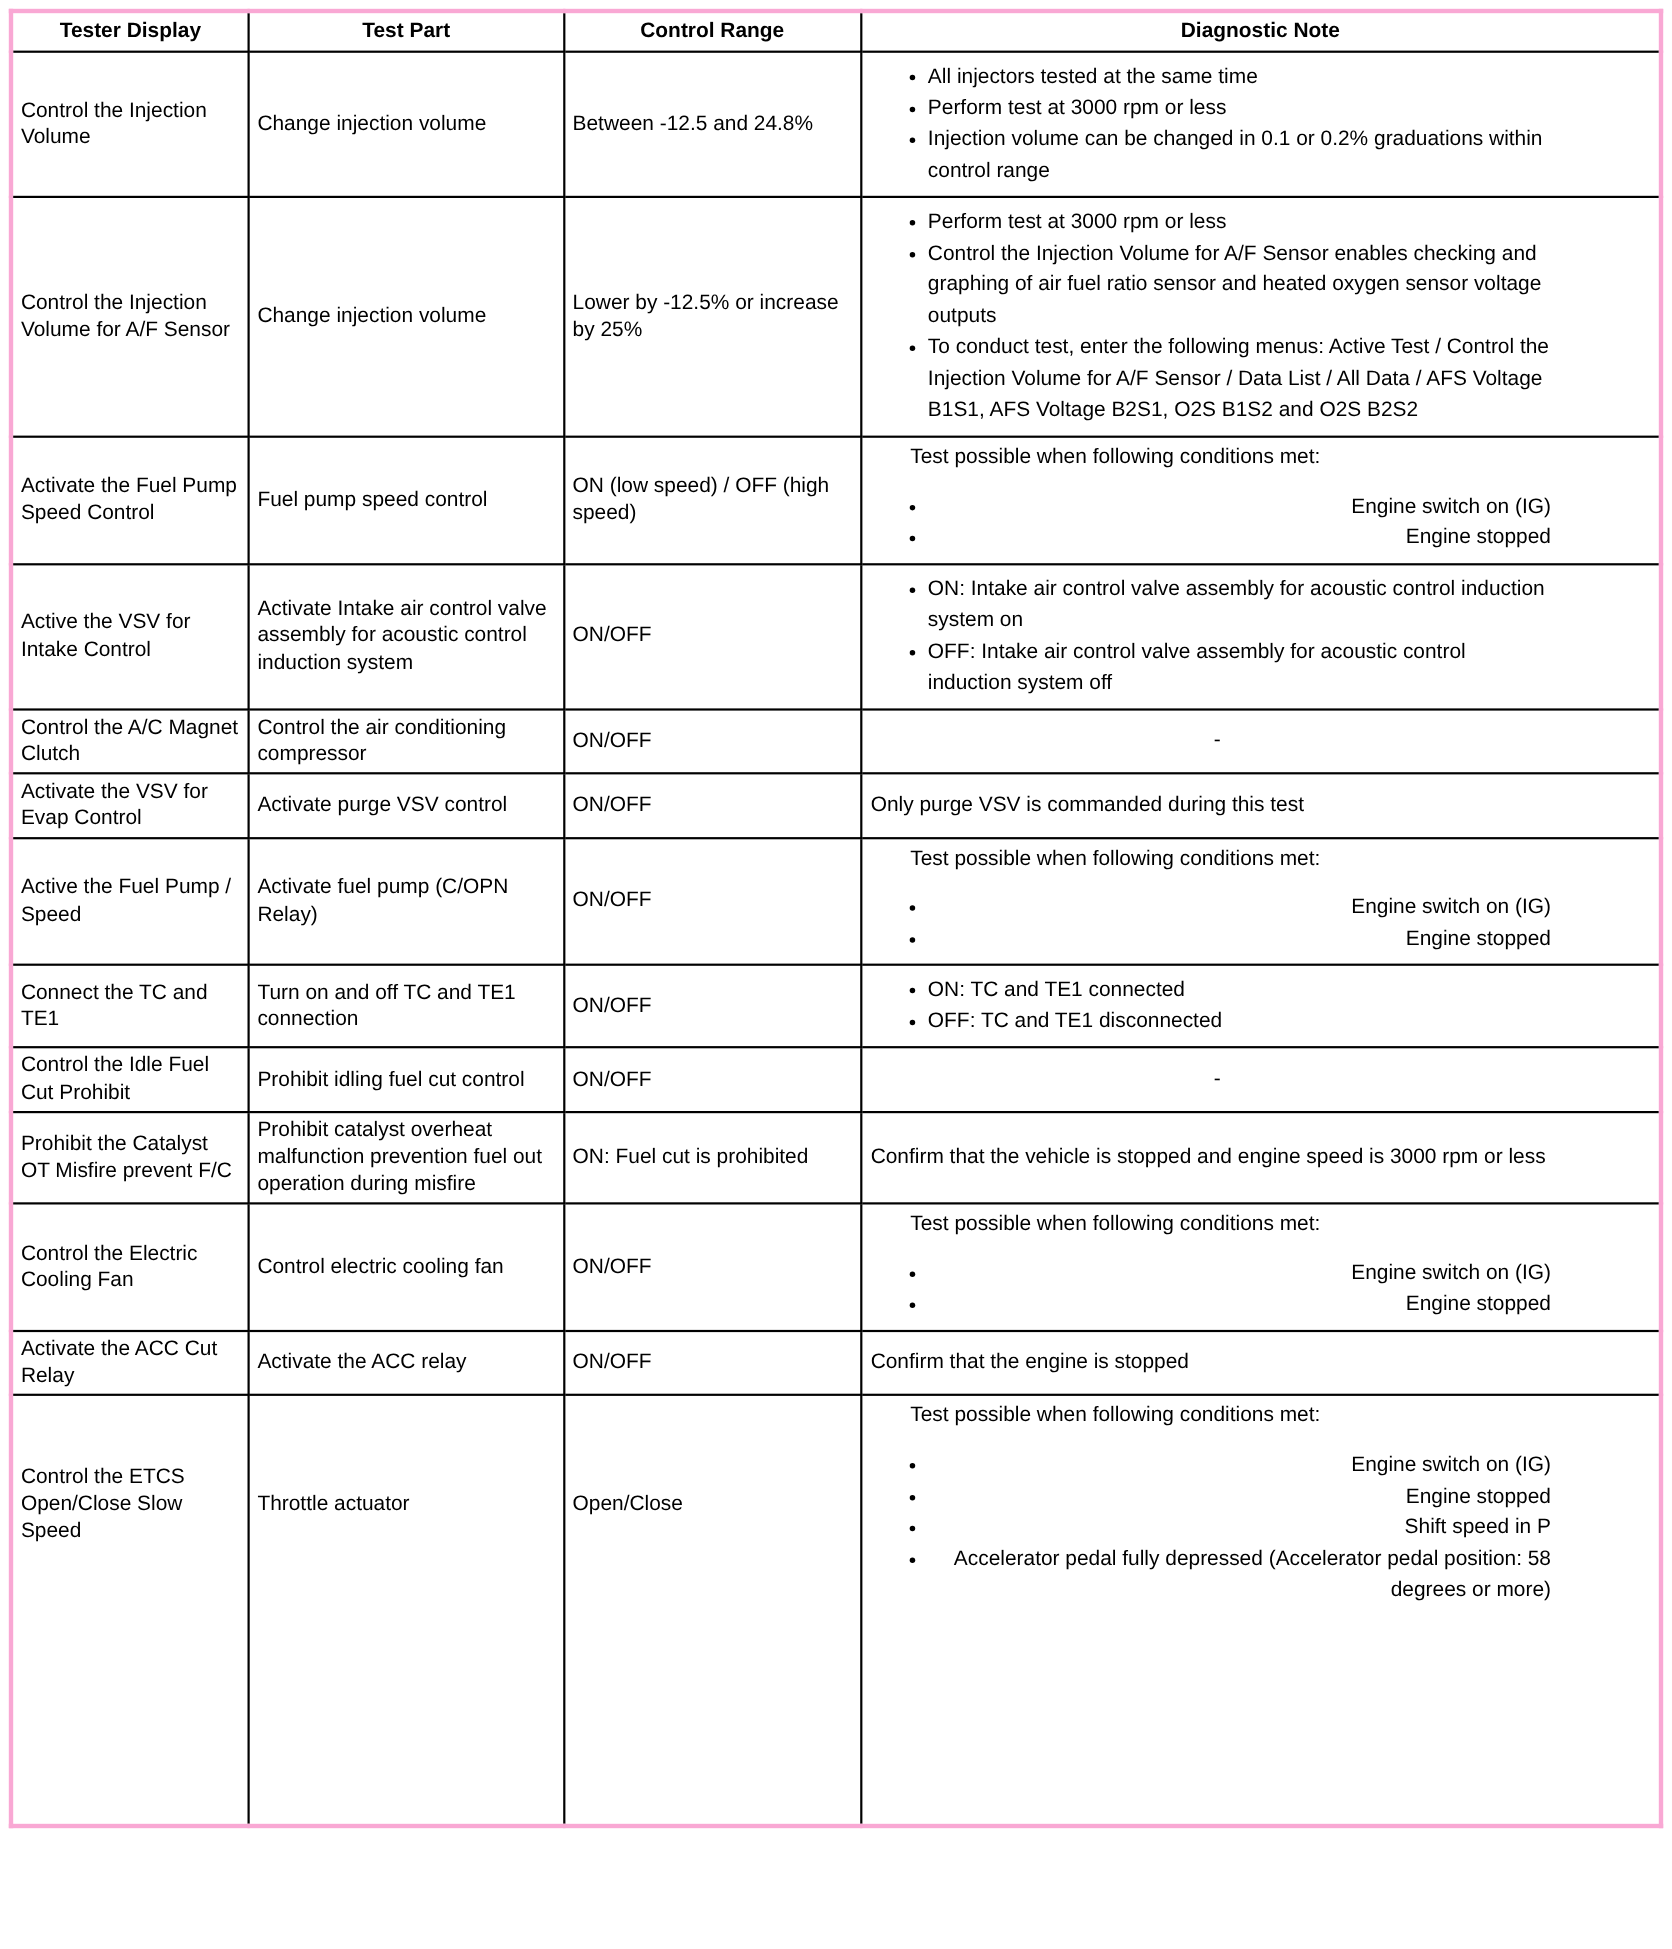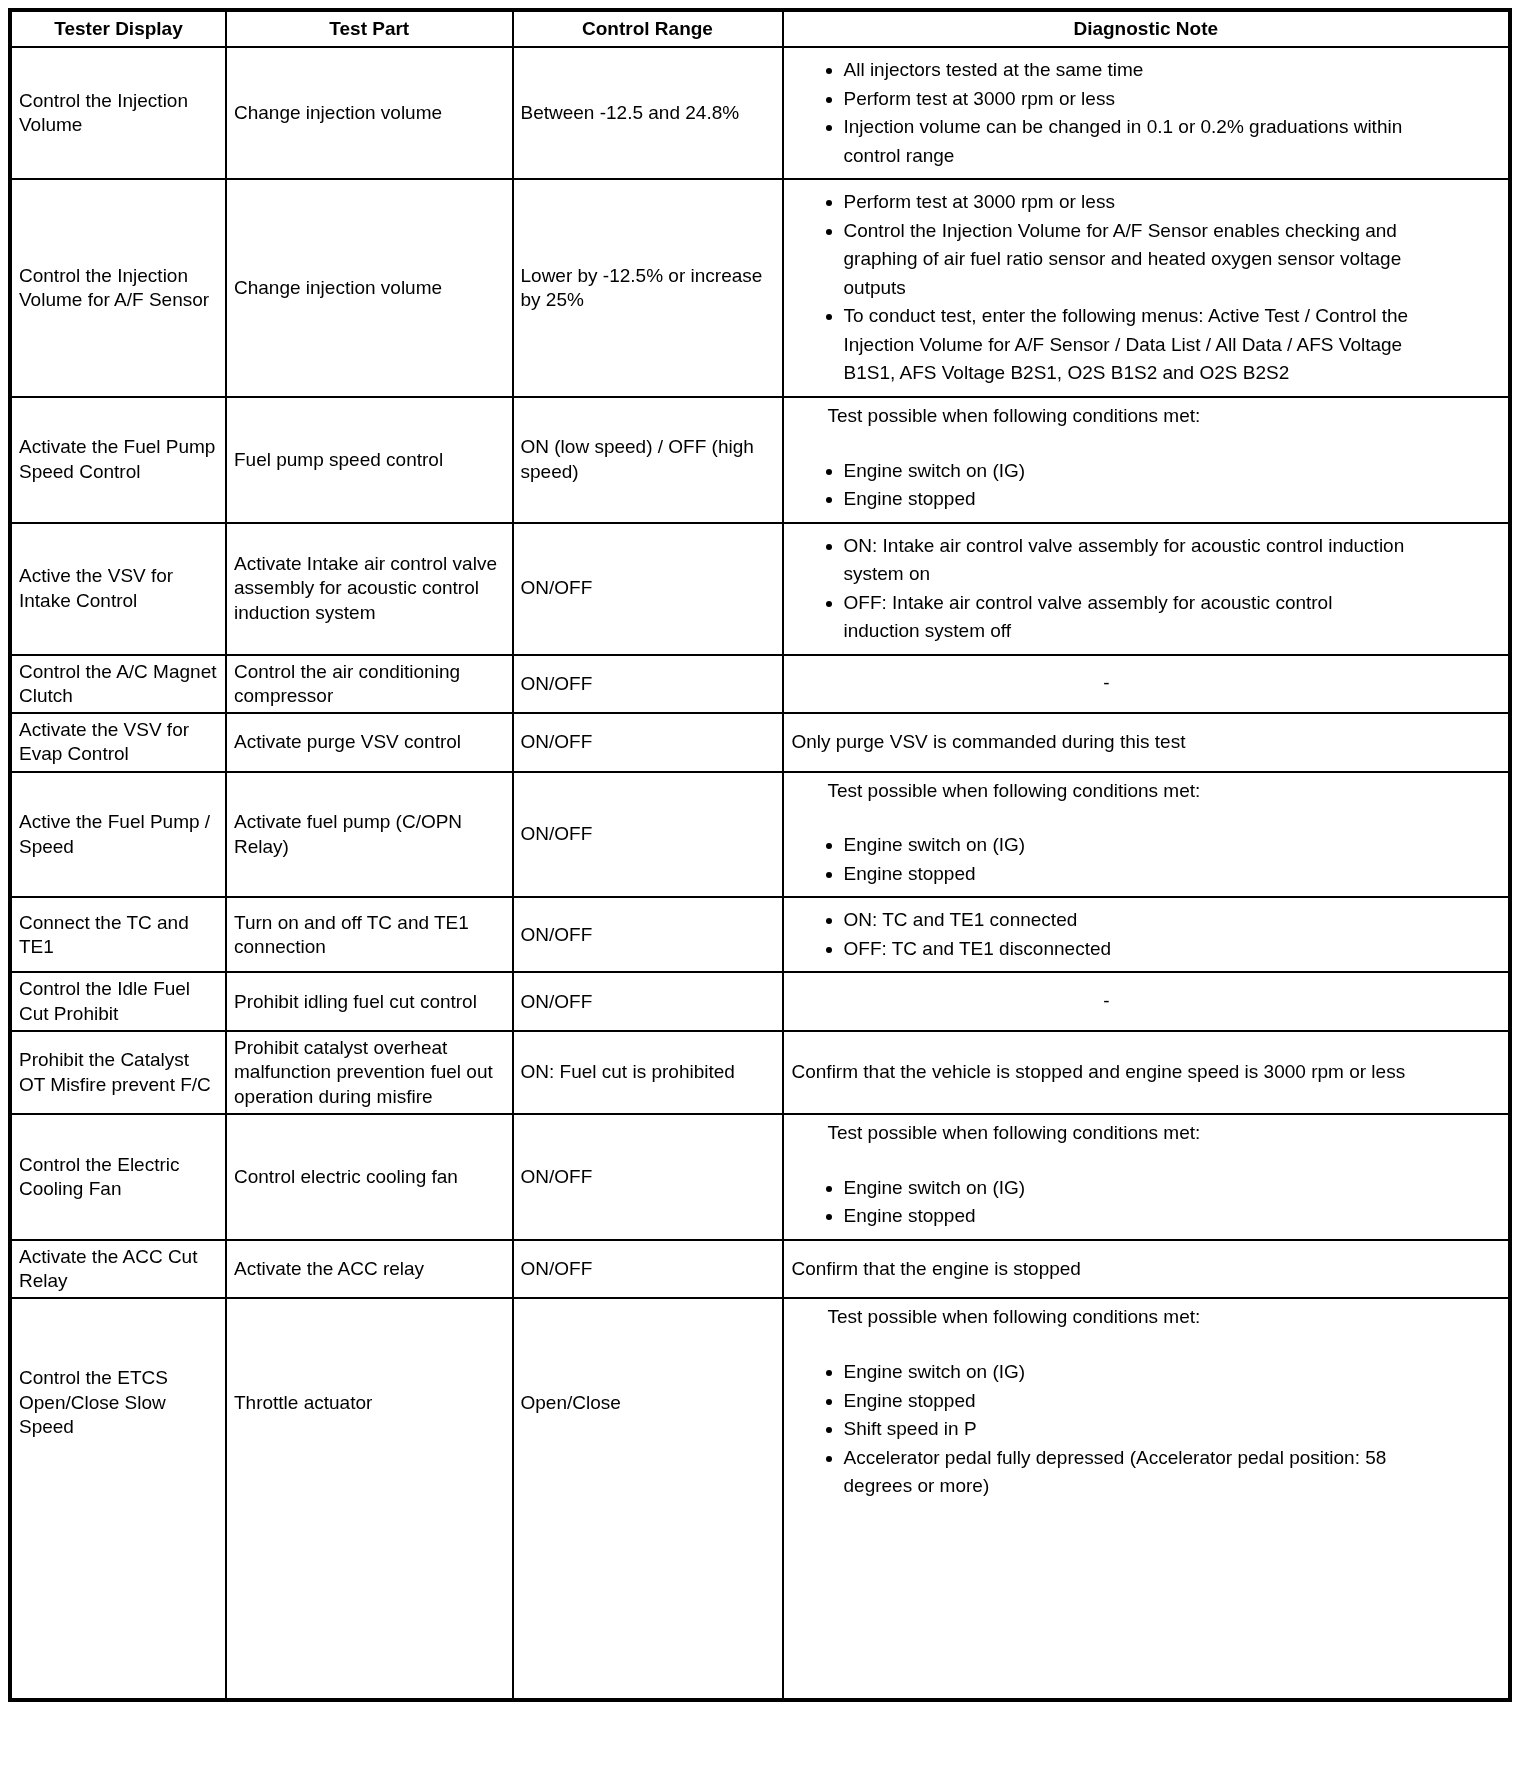--- a/index.html
+++ b/index.html
@@ -7,21 +7,21 @@
     body {
       width: 1520px;
       font-family: "Liberation Sans", sans-serif;
       color: #000000;
       padding: 8px;
     }
     table.diag-table {
       width: 100%;
       border-collapse: collapse;
       table-layout: fixed;
-      border: 4px solid #000000;
+      border: 4px solid #f9a8d4;
     }
     th, td {
       border: 2px solid #000000;
       vertical-align: middle;
       font-size: 19px;
       line-height: 1.28;
       padding: 4px 7px;
       overflow-wrap: break-word;
       text-align: left;
     }
@@ -32,21 +32,21 @@
       font-size: 19px;
     }
     td.note-cell { padding: 6px 8px; }
     .note-intro { line-height: 1.3; margin-left: 36px; }
     ul.note-bullets {
       list-style: disc outside;
       margin: 2px 0;
       padding-left: 52px;
       padding-right: 90px;
     }
-    ul.note-bullets.after-intro { margin-top: 28px; }
+    ul.note-bullets.after-intro { margin-top: 18px; text-align: right; }
     ul.note-bullets li { line-height: 1.5; }
     .note-text { max-width: 630px; line-height: 1.3; }
     .note-text.centered { text-align: center; }
     
     tbody tr:last-child td { padding-bottom: 195px; }
   </style>
 </head>
 <body>
 
 <table class="diag-table">

